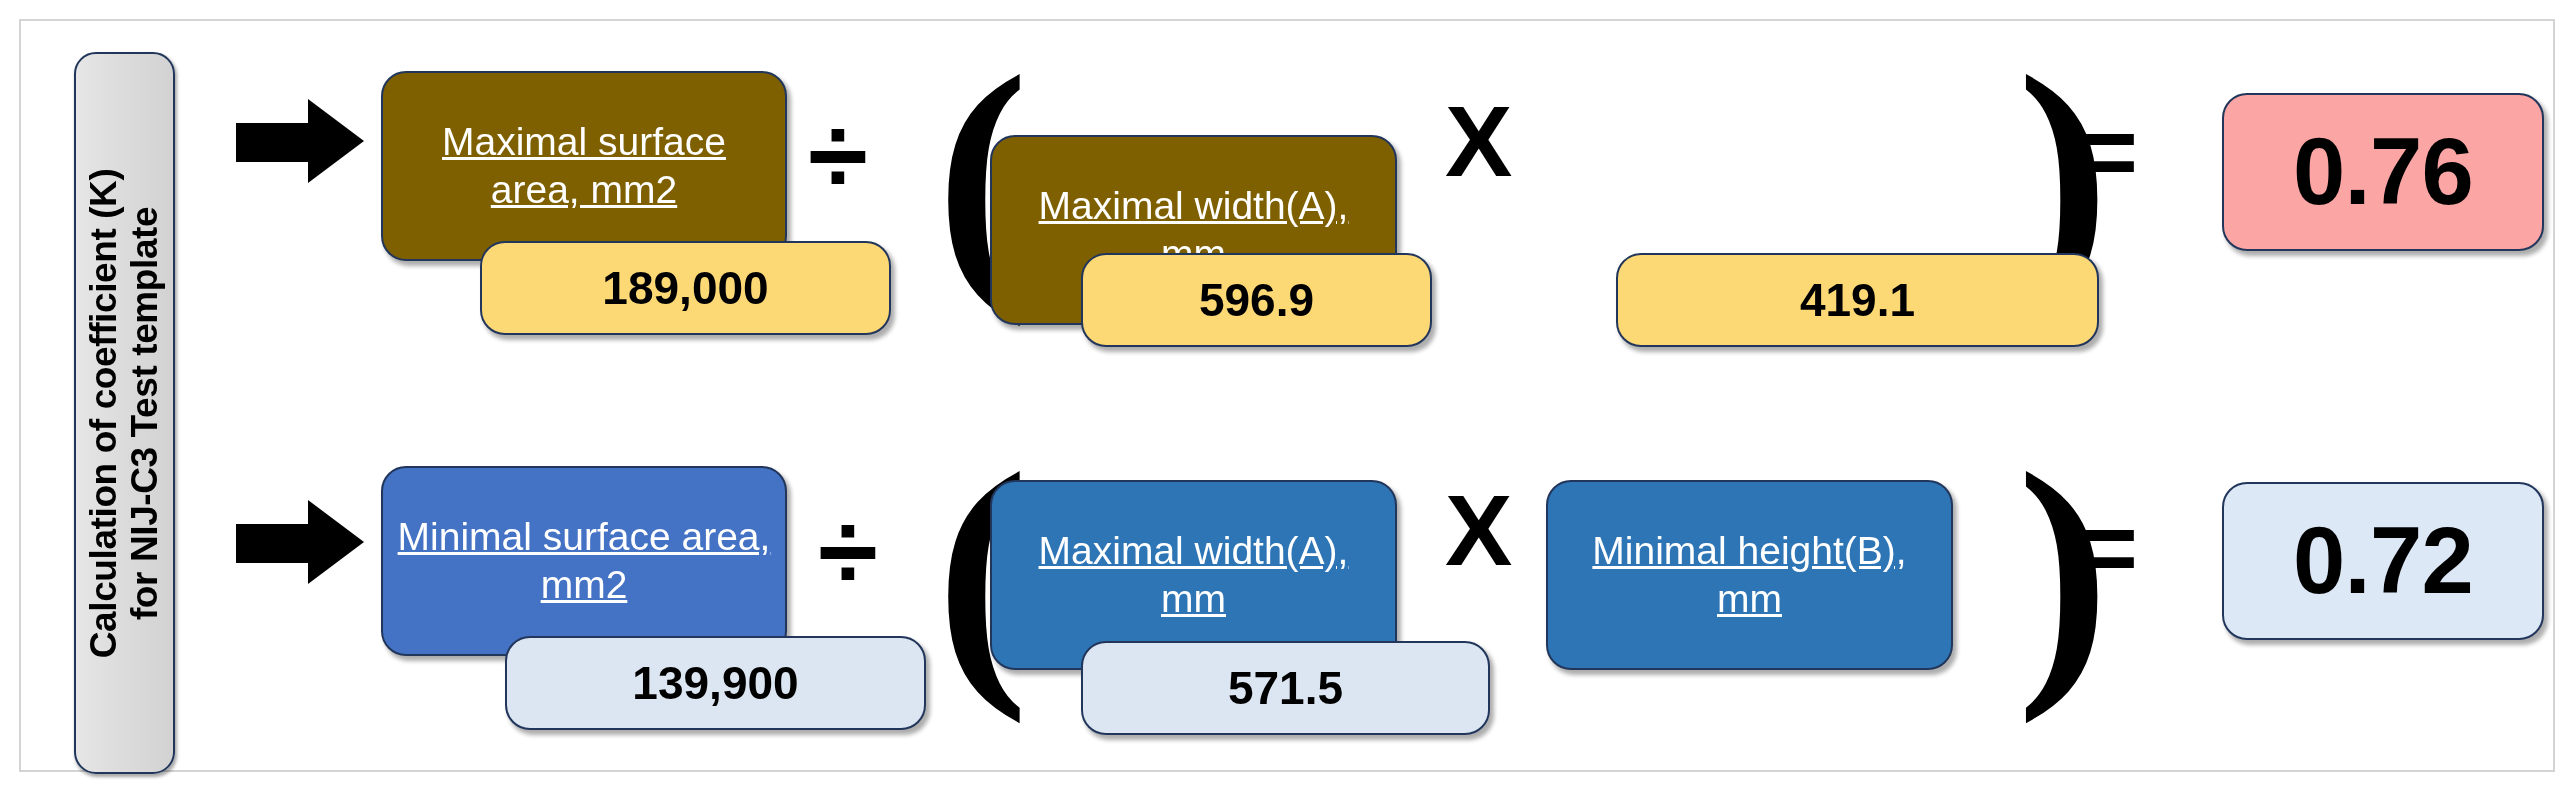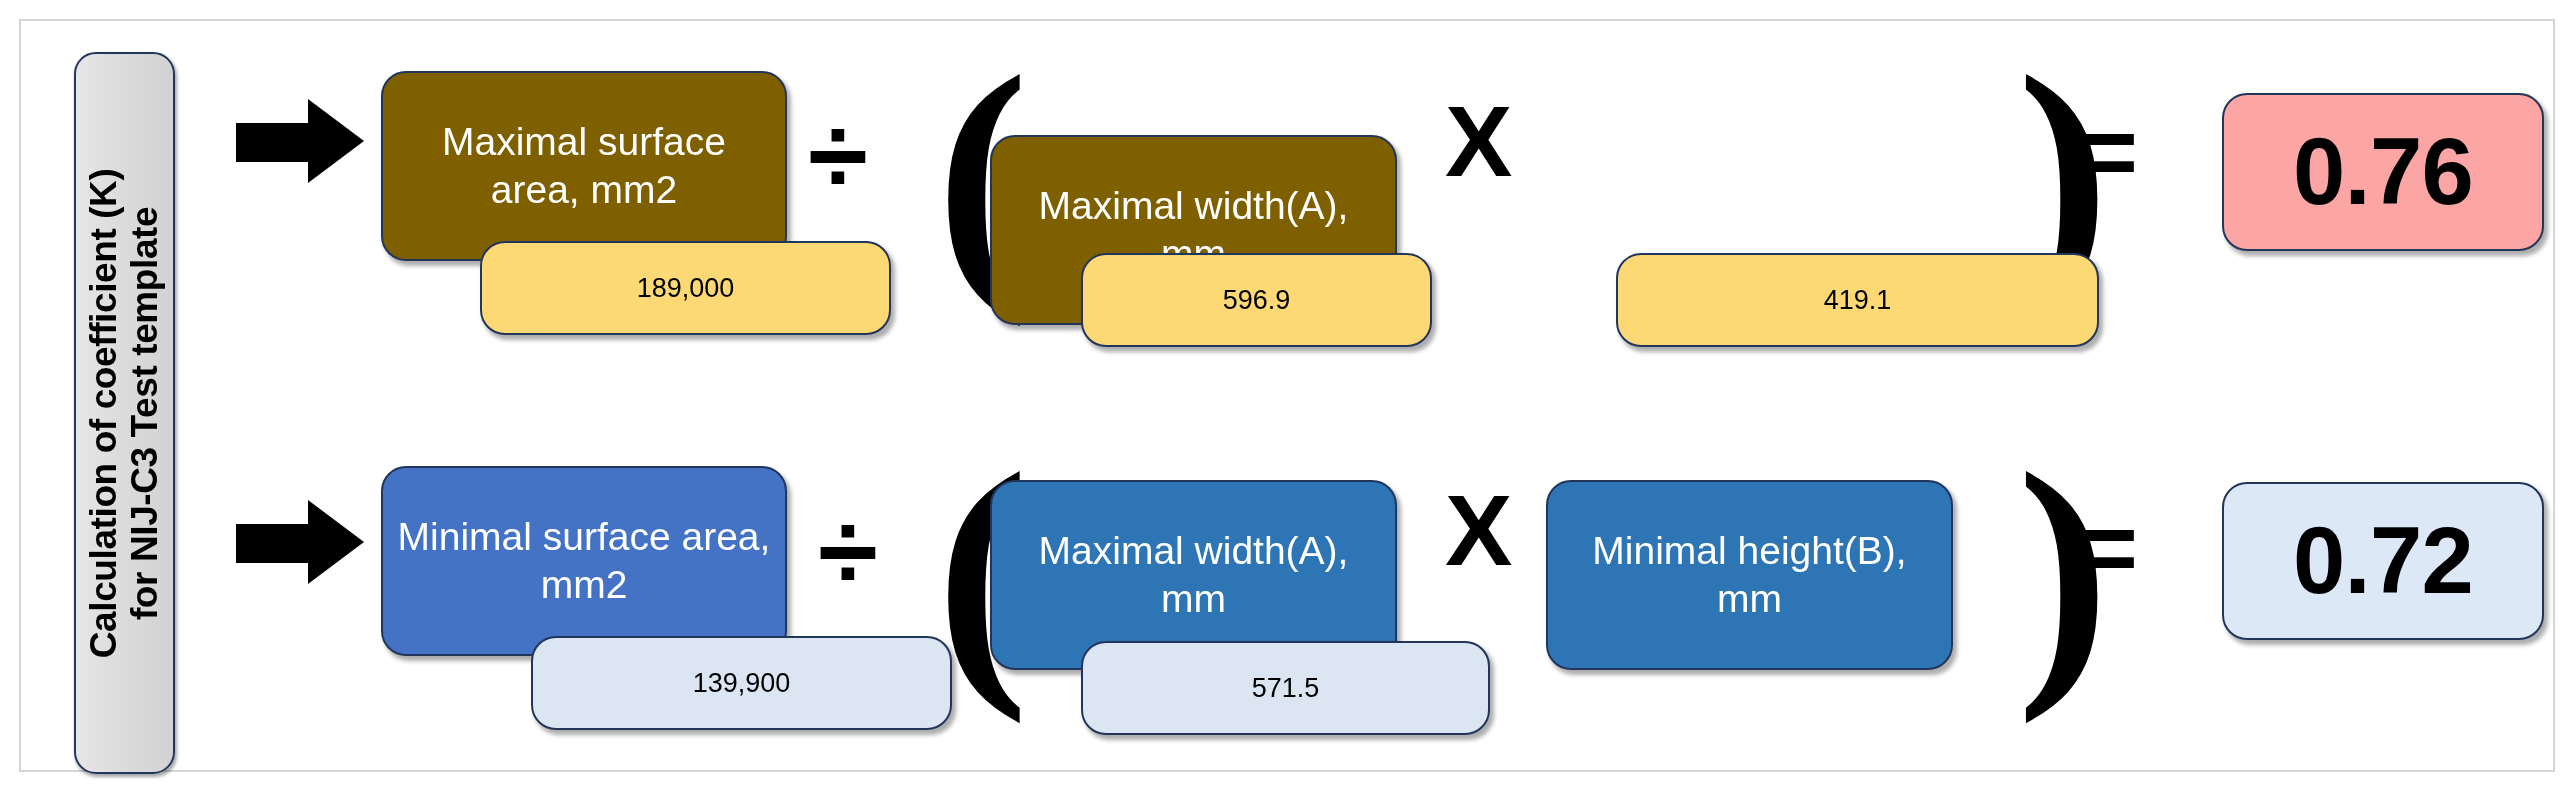--- a/index.html
+++ b/index.html
@@ -73,29 +73,30 @@
     display:flex;align-items:center;justify-content:center;
     text-align:center;
   }
 
   
   .label-card{
     font-size:39px;
     line-height:1.22;
     padding:0 11.8px;
     color:#ffffff;
+    text-decoration:underline;
   }
   .label-card.gold{background:#7f6000;}
   .label-card.blue1{background:#4472c4;}
   .label-card.blue2{background:#2e75b6;}
 
   
   .value-card{
-    font-size:27px;
-    font-weight:normal;
+    font-size:46px;
+    font-weight:bold;
     color:#000;
     z-index:5;
   }
   .value-card.gold{background:#fcd975;}
   .value-card.blue{background:#dce6f2;}
 
   
   .result-card{
     font-size:94px;
     font-weight:bold;
@@ -135,21 +136,21 @@
   .v-w-max      {left:1081px;top:253px; width:351px; height:94px;}
   .x-max        {left:1445px;top:91px;}
   .b-h-max      {left:1546px;top:91px; width:407px; height:190px;}
   .v-h-max      {left:1616px;top:253px; width:483px; height:94px;}
   .p-close-max  {left:2017px;top:34px;}
   .e-max        {left:2079px;top:101px;}
   .r-max        {left:2222px;top:93px; width:322px; height:158px;}
 
   
   .b-area-min   {left:381px; top:466px; width:406px; height:190px;}
-  .v-area-min   {left:505px; top:636px; width:421px; height:94px;margin-left:26px;}
+  .v-area-min   {left:505px; top:636px; width:421px; height:94px;}
   .d-min        {left:818px; top:497px;}
   .p-open-min   {left:936px;top:431px;}
   .b-w-min      {left:990px;top:480px; width:407px; height:190px;}
   .v-w-min      {left:1081px;top:641px; width:409px; height:94px;}
   .x-min        {left:1445px;top:480px;}
   .b-h-min      {left:1546px;top:480px; width:407px; height:190px;}
   .v-h-min      {left:1616px;top:641px; width:421px; height:94px;}
   .p-close-min  {left:2017px;top:431px;}
   .e-min        {left:2079px;top:497px;}
   .r-min        {left:2222px;top:482px; width:322px; height:158px;}

